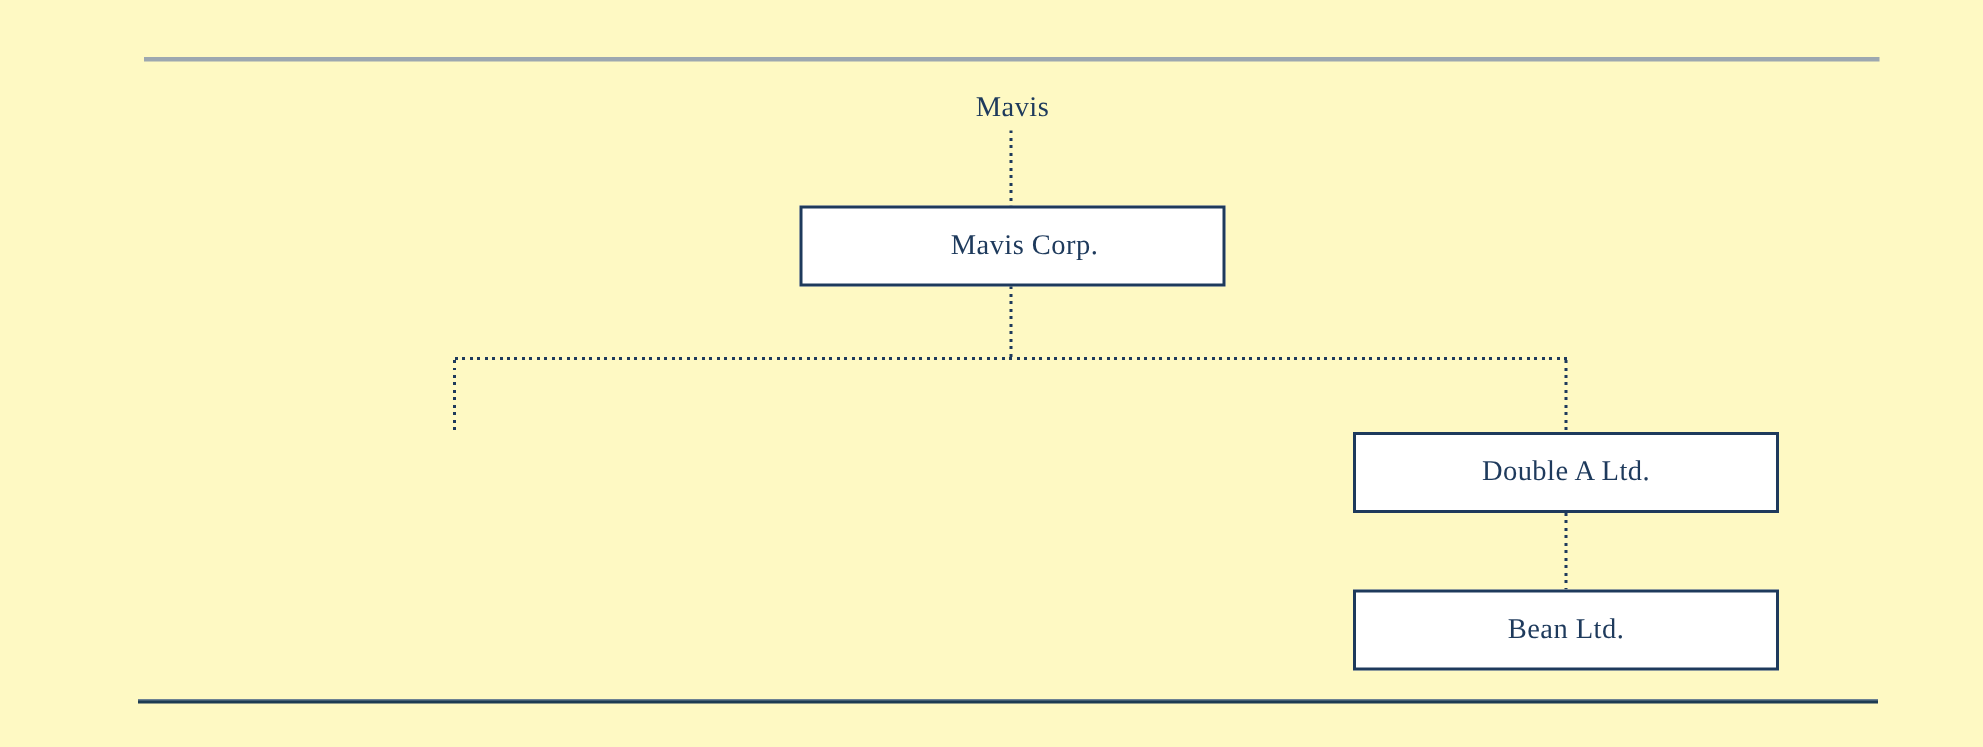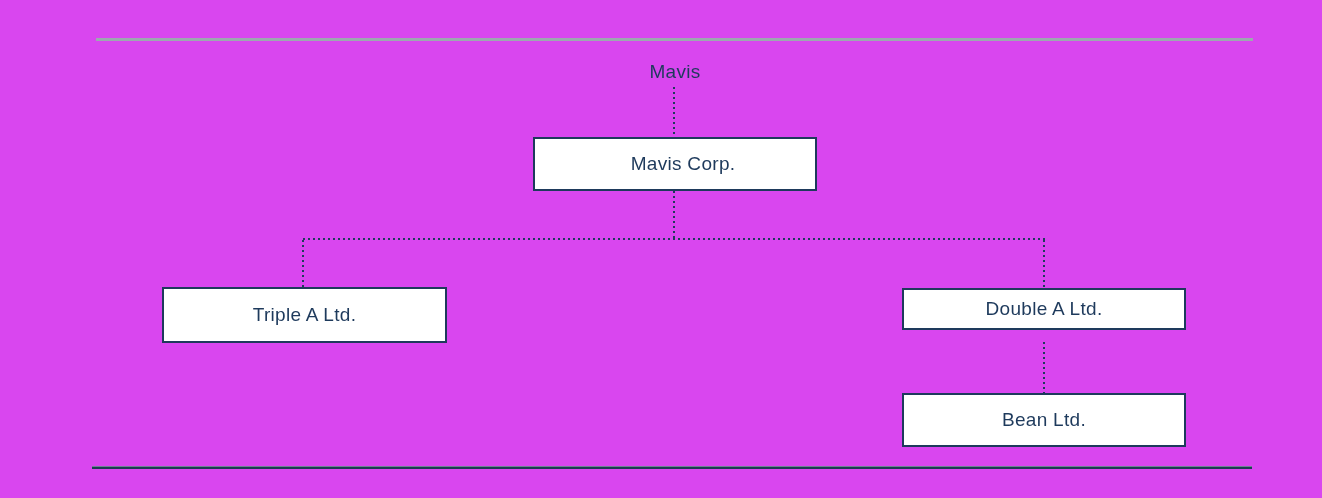--- a/index.html
+++ b/index.html
@@ -4,22 +4,22 @@
 <style>
   html, body {
     margin: 0;
     padding: 0;
     background: #ffffff;
   }
   .canvas {
     position: relative;
     width: 1322px;
     height: 498px;
-    background: #d946ef;
-    font-family: Liberation Sans, sans-serif;
+    background: #fef9c3;
+    font-family: Liberation Serif, serif;
     --ink: #1e3a5c;
     overflow: hidden;
   }
   .rule {
     position: absolute;
   }
   .rule.top {
     left: 96px; top: 38px; width: 1157px; height: 3px;
     background: #9da8b0;
   }
@@ -41,21 +41,21 @@
     box-sizing: border-box;
     border: 2px solid var(--ink);
     background: #ffffff;
     display: flex; align-items: center; justify-content: center;
     font-size: 19px;
     color: var(--ink);
     letter-spacing: 0.3px;
   }
   .node.mavis-corp { left: 533px; top: 137px; width: 284px; height: 54px; padding-left: 16px; }
   .node.triple-a   { left: 162px; top: 287px; width: 285px; height: 56px; }
-  .node.double-a   { left: 902px; top: 288px; width: 284px; height: 42px; }
+  .node.double-a   { left: 902px; top: 288px; width: 284px; height: 54px; }
   .node.bean       { left: 902px; top: 393px; width: 284px; height: 54px; text-align: right; }
   .conn { position: absolute; }
   .conn.v {
     width: 2px;
     background-image: repeating-linear-gradient(to bottom, var(--ink) 0 2px, transparent 2px 5px);
   }
   .conn.h {
     height: 2px;
     background-image: repeating-linear-gradient(to right, var(--ink) 0 2px, transparent 2px 5px);
   }
@@ -82,23 +82,20 @@
   </div>
 
   <div class="conn v v-parent"></div>
 
   <div class="conn h h-branch"></div>
 
   <div class="conn v v-left"></div>
 
   <div class="conn v v-right"></div>
 
-  <div class="node triple-a">
-    <span>Triple A Ltd.</span>
-  </div>
 
   <div class="node double-a">
     <span>Double A Ltd.</span>
   </div>
 
   <div class="conn v v-bean"></div>
 
   <div class="node bean">
     <span>Bean Ltd.</span>
   </div>

